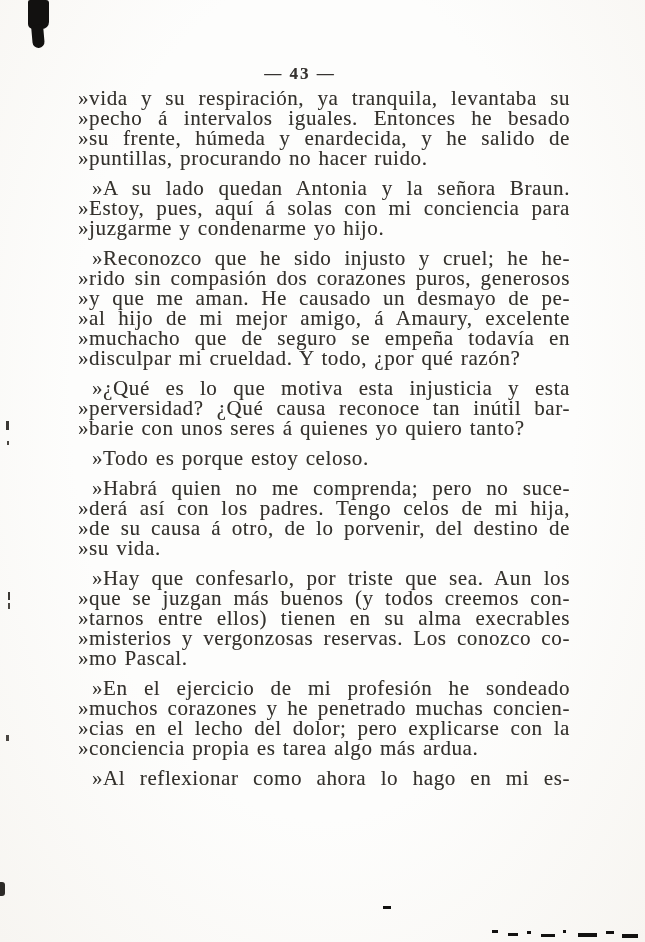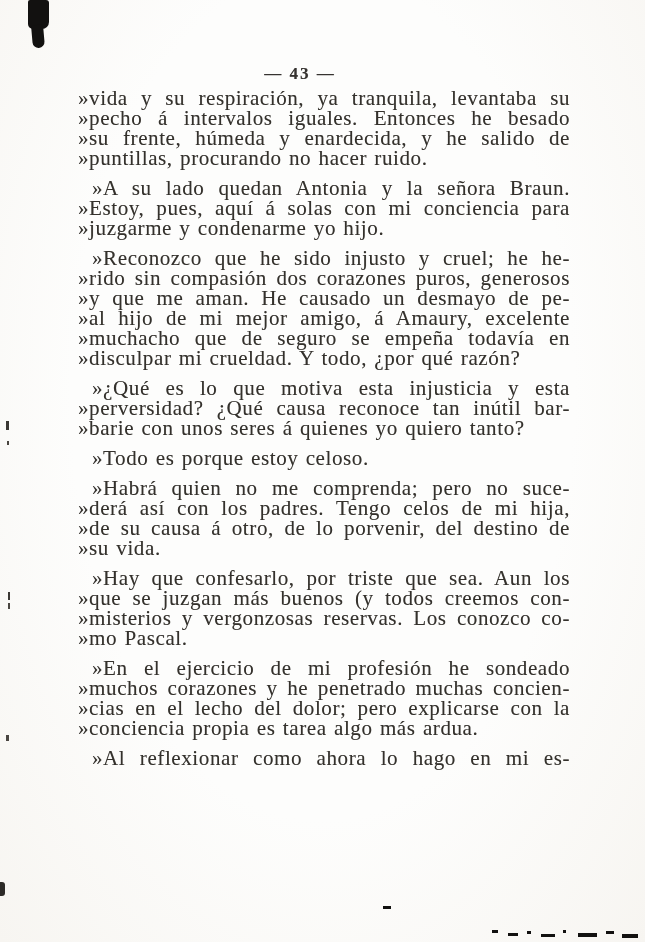--- a/index.html
+++ b/index.html
@@ -98,20 +98,21 @@
       <div class="line indent">»¿Qué es lo que motiva esta injusticia y esta</div>
       <div class="line">»perversidad? ¿Qué causa reconoce tan inútil bar-</div>
       <div class="line end">»barie con unos seres á quienes yo quiero tanto?</div>
       <div class="line indent end">»Todo es porque estoy celoso.</div>
       <div class="line indent">»Habrá quien no me comprenda; pero no suce-</div>
       <div class="line">»derá así con los padres. Tengo celos de mi hija,</div>
       <div class="line">»de su causa á otro, de lo porvenir, del destino de</div>
       <div class="line end">»su vida.</div>
       <div class="line indent">»Hay que confesarlo, por triste que sea. Aun los</div>
       <div class="line">»que se juzgan más buenos (y todos creemos con-</div>
+      <div class="line">»tarnos entre ellos) tienen en su alma execrables</div>
       <div class="line">»misterios y vergonzosas reservas. Los conozco co-</div>
       <div class="line end">»mo Pascal.</div>
       <div class="line indent">»En el ejercicio de mi profesión he sondeado</div>
       <div class="line">»muchos corazones y he penetrado muchas concien-</div>
       <div class="line">»cias en el lecho del dolor; pero explicarse con la</div>
       <div class="line end">»conciencia propia es tarea algo más ardua.</div>
       <div class="line indent">»Al reflexionar como ahora lo hago en mi es-</div>
     </div>
 
   <div>

